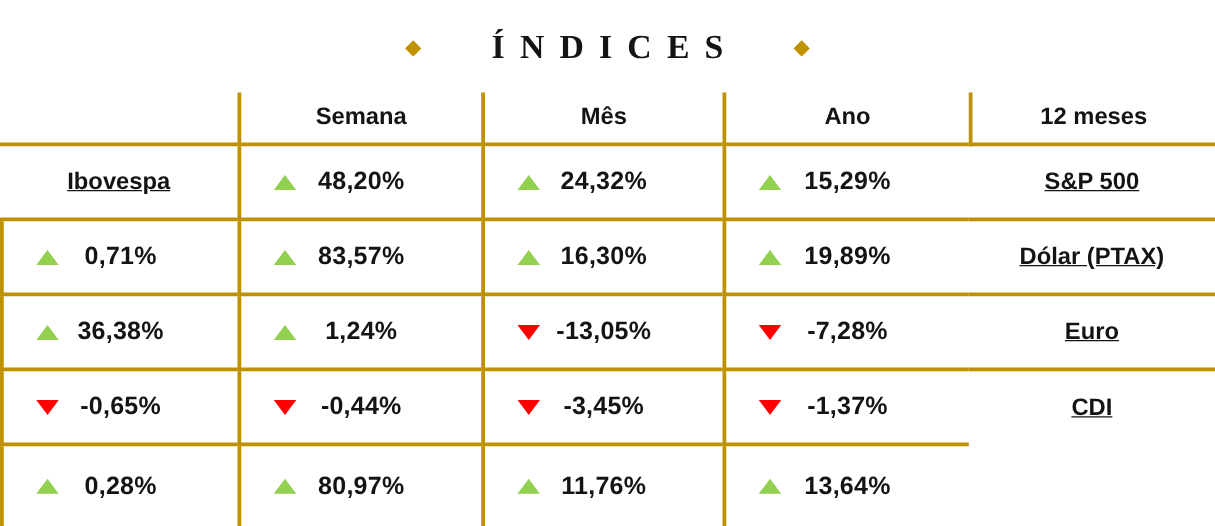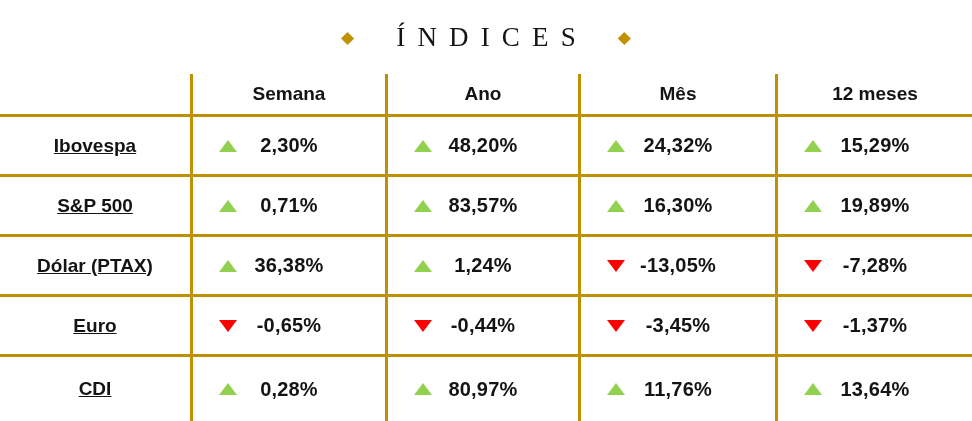--- a/index.html
+++ b/index.html
@@ -12,23 +12,23 @@
   }
   .page { width: 972px; height: 421px; position: relative; }
 
   
   .title-row {
     height: 74px;
     display: flex; align-items: center; justify-content: center;
     gap: 30px;
   }
   .title-text {
-    margin: 0;
+    margin: 14px;
     font-family: "Liberation Serif", serif;
-    font-weight: 400;
+    font-weight: 700;
     font-size: 27px;
     letter-spacing: 0.45em;
     color: #141414;
     text-indent: 0.45em; 
   }
   .diamond {
     color: #C09100;
     font-size: 17px;
     line-height: 1;
   }
@@ -79,29 +79,25 @@
   <div class="title-row">
     <span class="diamond">◆</span>
     <h1 class="title-text">ÍNDICES</h1>
     <span class="diamond">◆</span>
   </div>
 
   <div class="grid">
 
     <div class="cell hline"></div>
     <div class="cell hcell hline vline">Semana</div>
+    <div class="cell hcell hline vline">Mês</div>
     <div class="cell hcell hline vline">Ano</div>
-    <div class="cell hcell hline vline">Mês</div>
     <div class="cell hcell hline vline">12 meses</div>
 
     <div class="cell lbl hline">Ibovespa</div>
-    <div class="cell val hline vline">
-      <span class="arrow" data-dir="up"></span>
-      <span class="num">2,30%</span>
-    </div>
     <div class="cell val hline vline">
       <span class="arrow" data-dir="up"></span>
       <span class="num">48,20%</span>
     </div>
     <div class="cell val hline vline">
       <span class="arrow" data-dir="up"></span>
       <span class="num">24,32%</span>
     </div>
     <div class="cell val hline vline">
       <span class="arrow" data-dir="up"></span>

